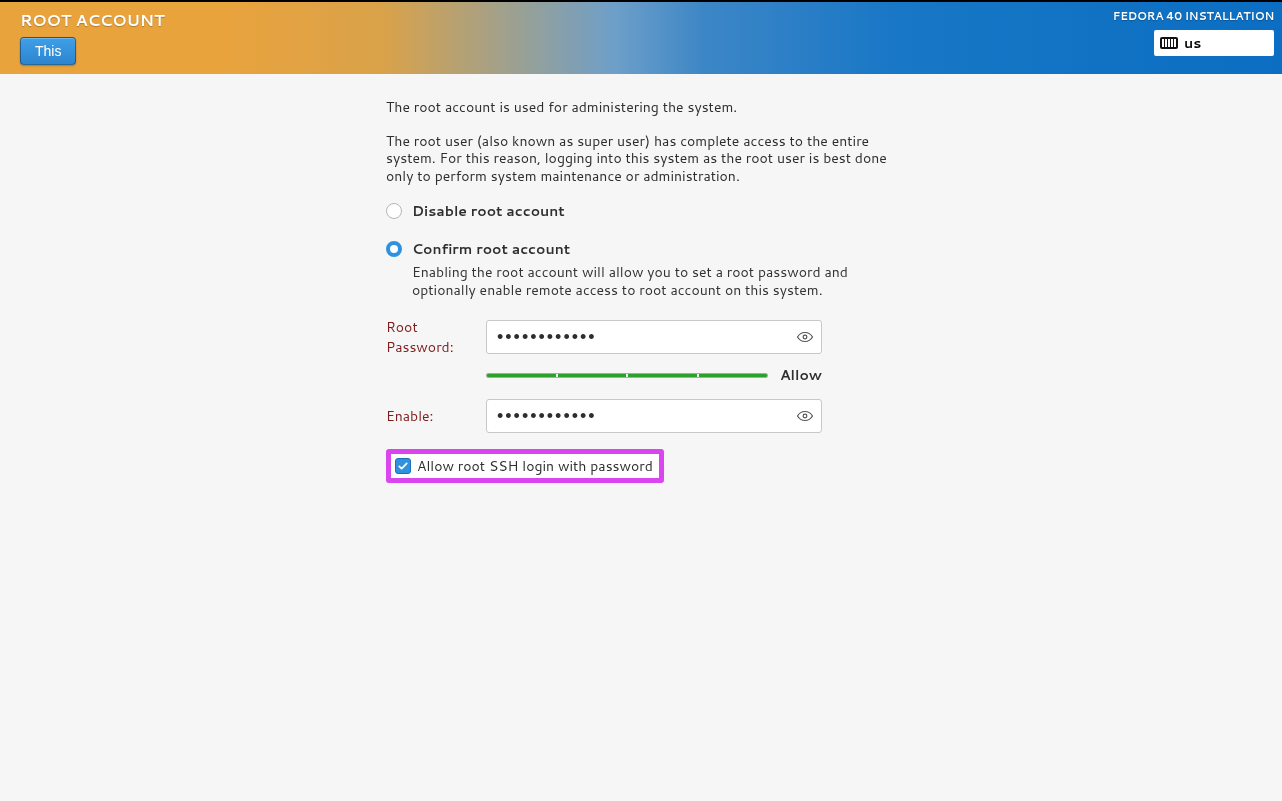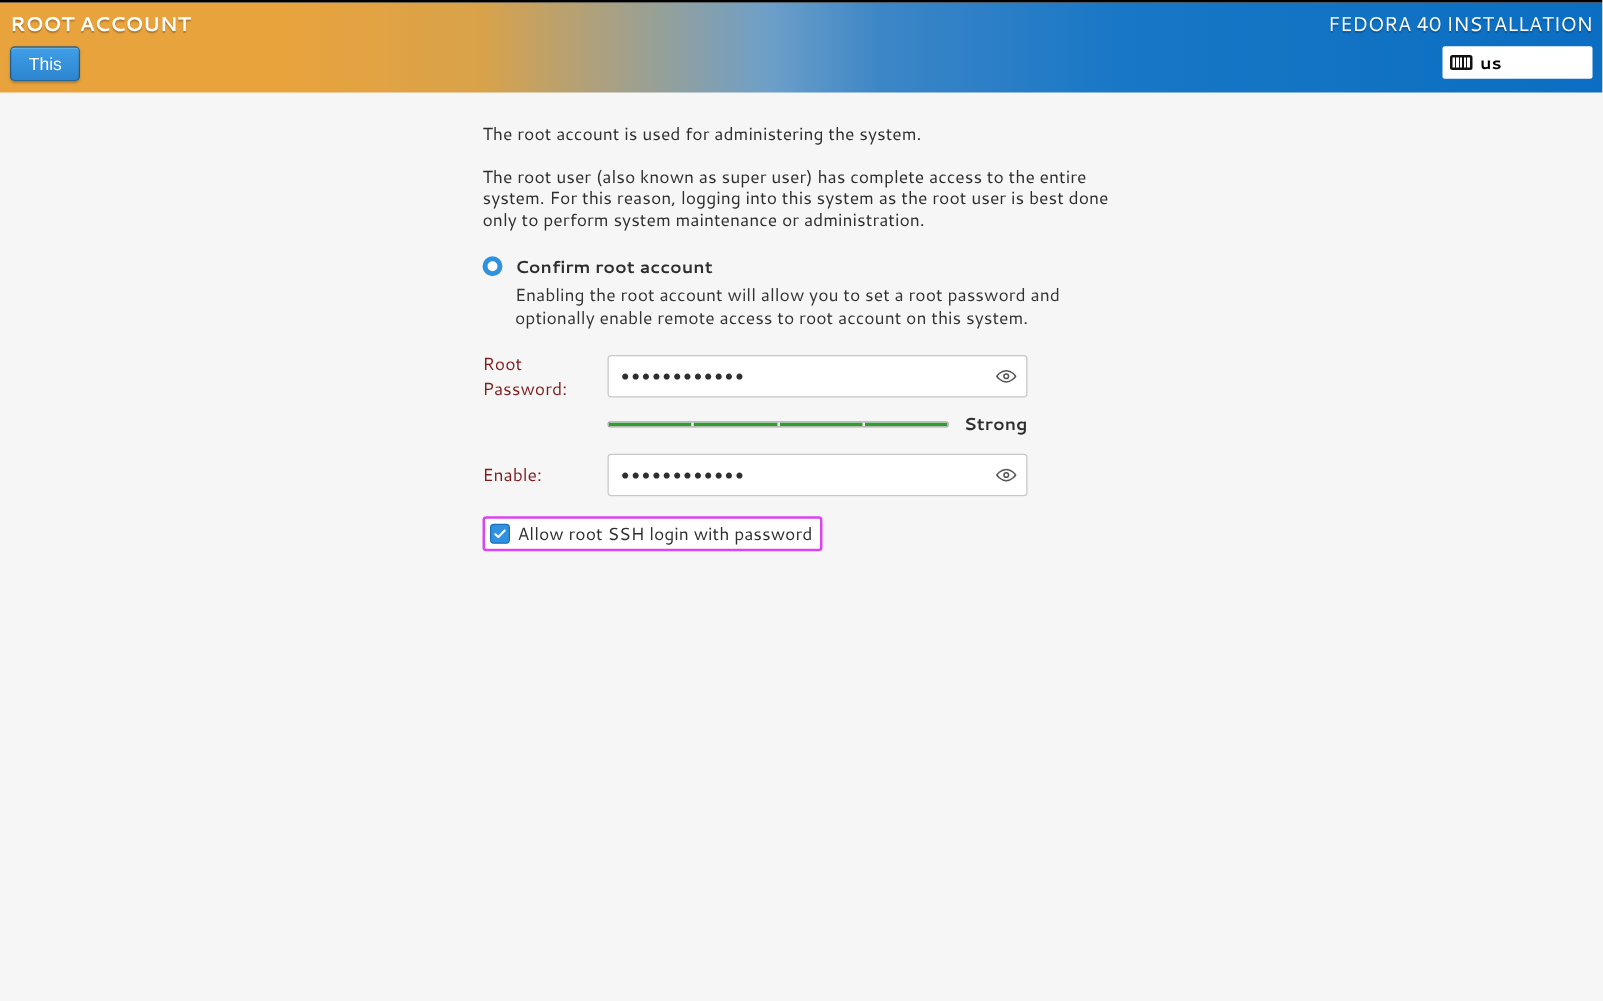--- a/index.html
+++ b/index.html
@@ -16,21 +16,21 @@
     position: relative;
     height: 74px;
     border-top: 2px solid #000;
     background: linear-gradient(90deg,
       #e8a33d 0%, #e8a33d 18%, #d9a24a 30%, #6d9fc9 48%,
       #3c86c6 55%, #1877c6 70%, #0b6ec2 100%);
     color: #fff;
     display: flex;
     align-items: flex-start;
     justify-content: space-between;
-    padding: 6px 8px 0 8px;
+    padding: 6px 8px 0 20px;
   }
   .header-left { display: flex; flex-direction: column; gap: 6px; }
   .page-title {
     font-size: 16px; font-weight: bold; letter-spacing: -0.2px;
     text-shadow: 0 1px 1px rgba(0,0,0,0.25);
   }
   .done-btn {
     align-self: flex-start;
     padding: 5px 14px;
     font-size: 14px;
@@ -38,21 +38,21 @@
     background: linear-gradient(#3f9fe6, #2d85cf);
     border: 1px solid rgba(0,0,0,0.35);
     border-radius: 4px;
     box-shadow: 0 1px 0 rgba(255,255,255,.25) inset, 0 1px 2px rgba(0,0,0,.25);
     cursor: pointer;
   }
   .header-right {
     display: flex; flex-direction: column; align-items: flex-end; gap: 6px;
   }
   .installer-label {
-    font-size: 16px; font-weight: 400; letter-spacing: -0.2px;
+    font-size: 11px; font-weight: 700; letter-spacing: -0.2px;
     text-shadow: 0 1px 1px rgba(0,0,0,0.25);
   }
   .kb-indicator {
     background: #fff; color: #000;
     height: 26px; width: 120px;
     border-radius: 2px;
     display: flex; align-items: center; gap: 6px;
     padding: 0 6px;
     font-weight: 600;
   }
@@ -113,21 +113,21 @@
     flex: 1; height: 5px; border: 1px solid #aaa; border-radius: 2px;
     display: flex; gap: 2px; padding: 0; overflow: hidden;
   }
   .strength-seg {
     flex: 1; background: #2ba02b;
   }
   .strength-label { font-weight: 600; color: #2e2e2e; }
   .ssh-row {
     margin-top: 16px;
     display: inline-flex; align-items: center; gap: 6px;
-    border: 2px solid #d946ef; border-radius: 3px;
+    border: 5px solid #d946ef; border-radius: 3px;
     padding: 2px 6px 2px 4px; background: #fff;
   }
   .checkbox {
     width: 16px; height: 16px; border-radius: 3px;
     background: #2f92e0; border: 1px solid #1d6fb8;
     display: inline-flex; align-items: center; justify-content: center;
     cursor: pointer; color: #fff; flex-shrink: 0;
   }
   .checkbox svg { width: 12px; height: 12px; }
   .ssh-label { color: #2e2e2e; }
@@ -149,20 +149,24 @@
   </div>
 </div>
 
 <div class="main">
   <div class="content">
 
     <p class="para">The root account is used for administering the system.</p>
     <p class="para">The root user (also known as super user) has complete access to the entire system. For this reason, logging into this system as the root user is best done only to perform system maintenance or administration.</p>
 
     <div class="option-block">
+      <div class="option-head">
+        <span class="radio"></span>
+        <span class="option-title">Disable root account</span>
+      </div>
     </div>
 
     <div class="option-block">
       <div class="option-head">
         <span class="radio selected"></span>
         <span class="option-title">Confirm root account</span>
       </div>
       <div class="option-desc">Enabling the root account will allow you to set a root password and optionally enable remote access to root account on this system.</div>
     </div>
 
@@ -179,21 +183,21 @@
       </div>
     </div>
 
     <div class="strength-row">
       <div class="strength-bar">
         <div class="strength-seg"></div>
         <div class="strength-seg"></div>
         <div class="strength-seg"></div>
         <div class="strength-seg"></div>
       </div>
-      <div class="strength-label">Strong</div>
+      <div class="strength-label">Allow</div>
     </div>
 
     <div class="form-row">
       <div class="form-label">Enable:</div>
       <div class="pw-field">
         <input type="password" class="pw-input" value="••••••••••••" style="">
         <button class="eye-btn">
           <svg viewBox="0 0 24 24" width="18" height="18">
             <path fill="none" stroke="currentColor" stroke-width="1.6" d="M2 12s3.5-6 10-6 10 6 10 6-3.5 6-10 6S2 12 2 12z"></path>
             <circle cx="12" cy="12" r="2.5" fill="none" stroke="currentColor" stroke-width="1.6"></circle>

